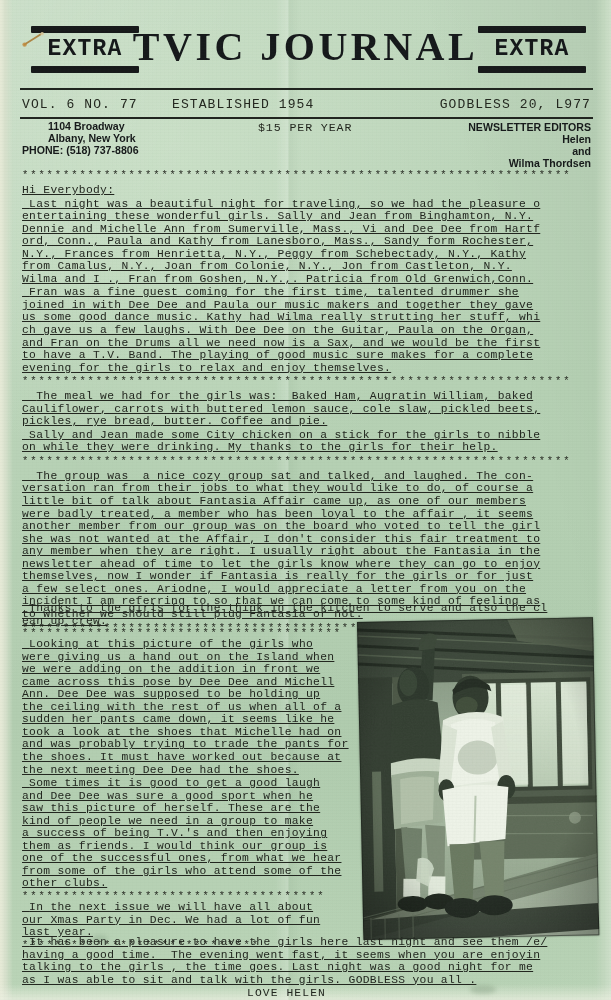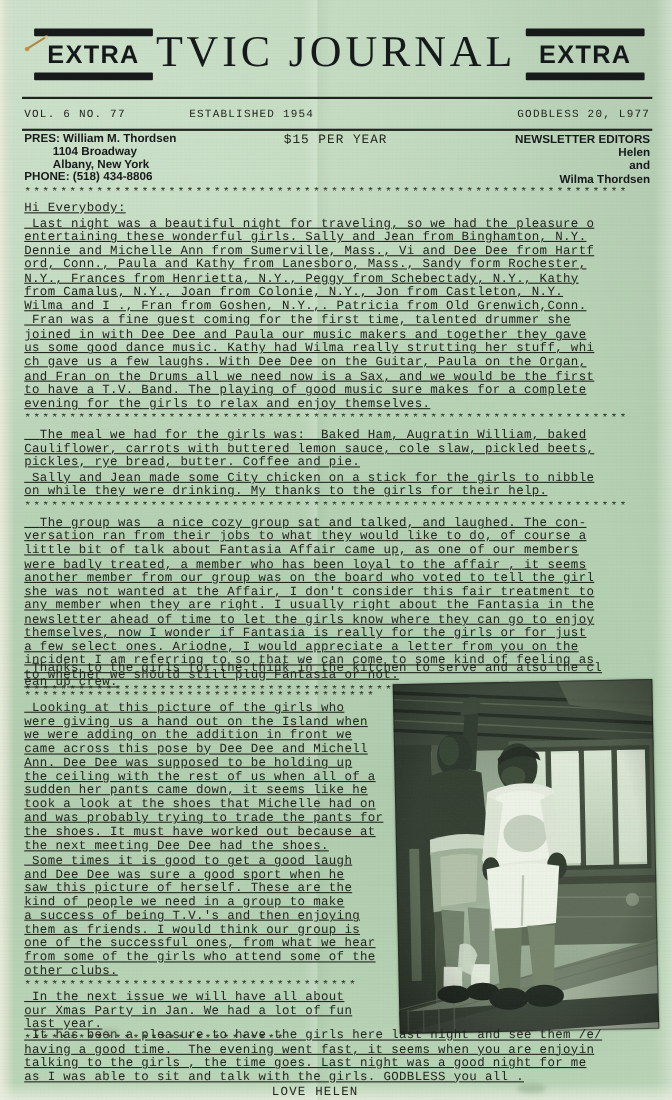--- a/index.html
+++ b/index.html
@@ -75,36 +75,36 @@
     width: 108px;
   }
   .extra-block.left  { left: 31px; }
   .extra-block.right { right: 25px; }
   .extra-rule {
     height: 7px;
     background: #17191a;
     border-radius: 1px;
   }
   .extra-word {
-    font-family: Liberation Sans, sans-serif;
+    font-family: Liberation Mono, monospace;
     font-weight: bold;
     font-size: 23px;
     letter-spacing: 1.2px;
     color: #15181a;
     text-align: center;
     line-height: 30px;
     padding: 1px 0 2px;
   }
   .journal-title {
     position: absolute;
     left: 0; right: 0;
     top: 25px;
     text-align: center;
     font-family: "Liberation Serif", "DejaVu Serif", serif;
-    font-weight: normal;
+    font-weight: bold;
     font-size: 40px;
     line-height: 44px;
     letter-spacing: 3.5px;
     color: #16191b;
   }
 
   .staple {
     position: absolute;
     left: 22px;
     top: 32px;
@@ -125,21 +125,21 @@
   #rule-bottom { top: 117px; }
 
   .volume-line {
     position: absolute;
     left: 22px;
     right: 20px;
     top: 93px;
     height: 22px;
     display: flex;
     align-items: center;
-    font-size: 10px;
+    font-size: 13px;
     letter-spacing: 1.1px;
     color: #23271f;
   }
   .volume-line .vl-vol  { width: 150px; }
   .volume-line .vl-est  { flex: 1; }
   .volume-line .vl-date { text-align: right; }
 
   
   .contact {
     position: absolute;
@@ -291,24 +291,23 @@
   <div class="volume-line">
     <span class="vl-vol">VOL. 6 NO. 77</span>
     <span class="vl-est">ESTABLISHED   1954</span>
     <span class="vl-date">GODBLESS  20, L977</span>
   </div>
 
   <div class="hrule" id="rule-bottom"></div>
 
   <div class="contact">
     <div class="col-pres">
-      <div>PRES: William M. Thordsen</div>
       <div class="indent">1104 Broadway</div>
       <div class="indent">Albany, New York</div>
-      <div>PHONE: (518) 434-8806</div>
+      <div>PHONE: (518) 737-8806</div>
     </div>
     <div class="col-member">
       <div class="dues">$15  PER YEAR</div>
     </div>
     <div class="col-editors">
       <div>NEWSLETTER EDITORS</div>
       <div>Helen</div>
       <div>and</div>
       <div>Wilma Thordsen</div>
     </div>
@@ -372,21 +371,21 @@
 and Dee Dee was sure a good sport when he
 saw this picture of herself. These are the
 kind of people we need in a group to make
 a success of being T.V.'s and then enjoying
 them as friends. I would think our group is
 one of the successful ones, from what we hear
 from some of the girls who attend some of the
 other clubs.</div>
     <div class="divider narrow-col">*************************************</div>
     <div class="tw para narrow-col"> In the next issue we will have all about
-our Xmas Party in Jan. We had a lot of fun
+our Xmas Party in Dec. We had a lot of fun
 last year.</div>
     <div class="divider narrow-col">*****************************</div>
   </div>
 
   <div class="photo">
     <svg width="236" height="318" viewBox="0 0 236 318">
       <defs>
         <linearGradient id="wallG" x1="0" y1="0" x2="0" y2="1">
           <stop offset="0%" stop-color="#7c8d79"></stop>
           <stop offset="55%" stop-color="#a9bba3"></stop>

